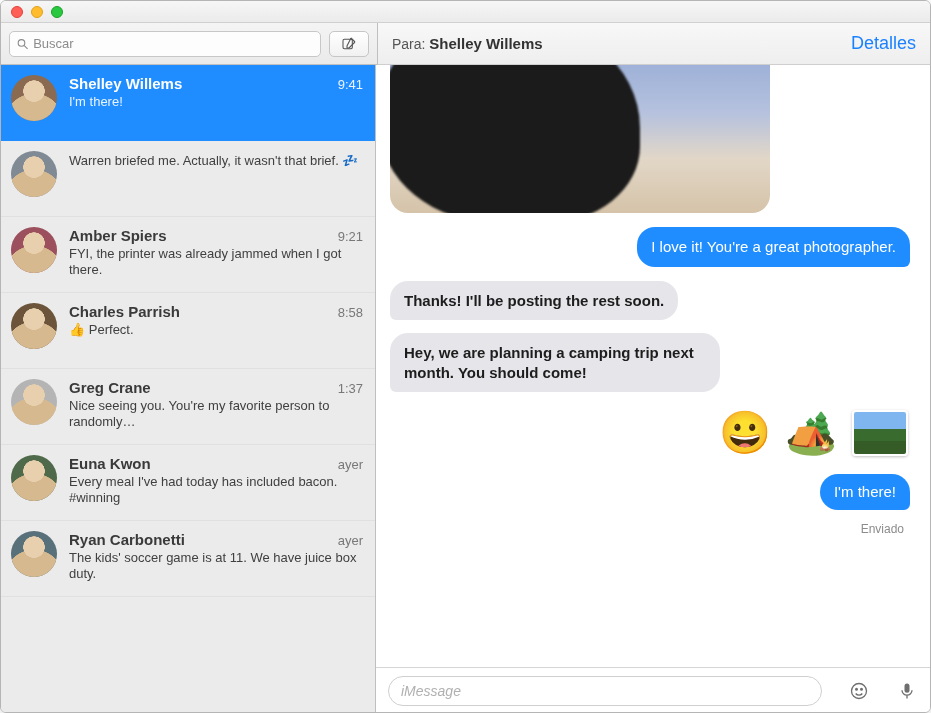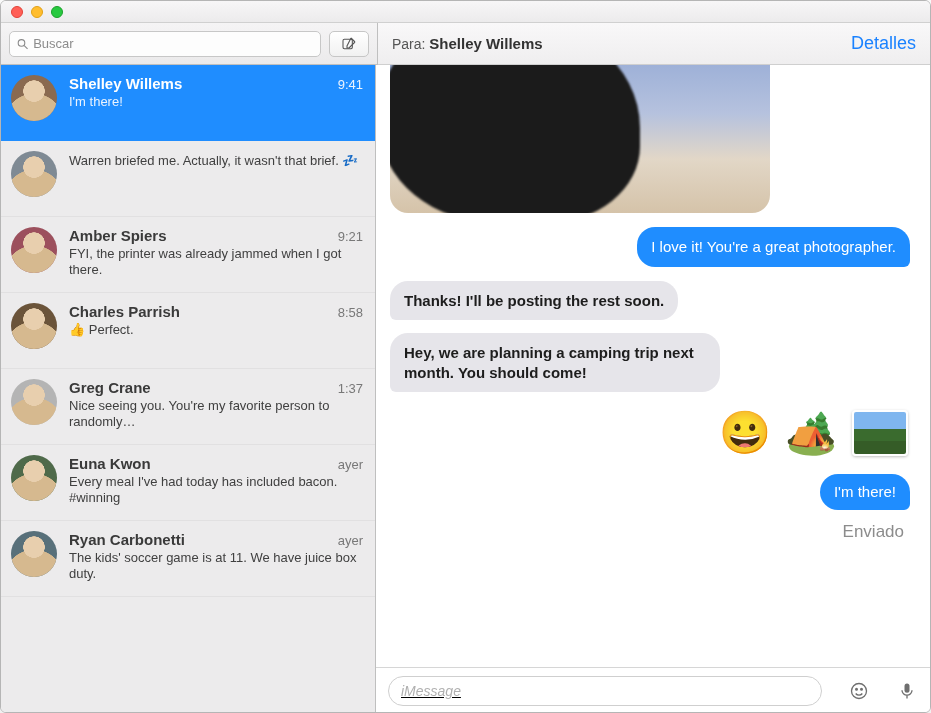--- a/index.html
+++ b/index.html
@@ -147,27 +147,27 @@
   .emoji-row {
     align-self: flex-end; display: flex; align-items: center; gap: 14px;
     padding: 4px 2px; font-size: 42px; line-height: 1;
   }
   .mini-photo {
     width: 56px; height: 46px; border-radius: 4px; border: 2px solid #fff;
     box-shadow: 0 1px 3px rgba(0,0,0,0.25);
     background: linear-gradient(#7fb6ef 0 40%, #3a6b2e 40% 70%, #355c27 70% 100%);
   }
   .status-line {
-    align-self: flex-end; font-size: 17px; color: #8c8c8c; margin-top: -2px; padding-right: 6px;
+    align-self: flex-end; font-size: 12px; color: #8c8c8c; margin-top: -2px; padding-right: 6px;
   }
 
   
   .composer {
     border-top: 1px solid #d6d6d6; padding: 8px 12px;
-    display: flex; align-items: center; gap: 26px; text-decoration: underline;
+    display: flex; align-items: center; gap: 26px;
   }
   .compose-input {
     flex: 1; height: 30px; border: 1px solid #cfcfcf; border-radius: 15px;
     display: flex; align-items: center; padding: 0 12px; background: #fff;
   }
   .compose-input input {
     border: none; outline: none; width: 100%; font-size: 14px; color: #444; background: transparent;
   }
   .compose-input input::placeholder { color: #b0b0b0; font-style: italic; }
   .icon-btn { width: 22px; height: 22px; display: inline-flex; align-items: center; justify-content: center; color: #6f6f6f; }

